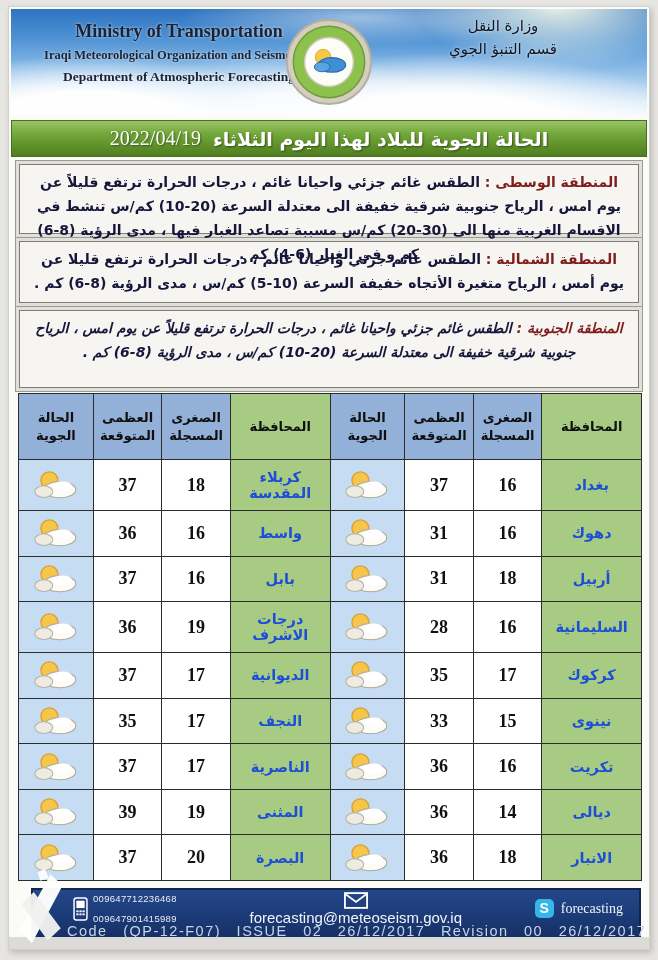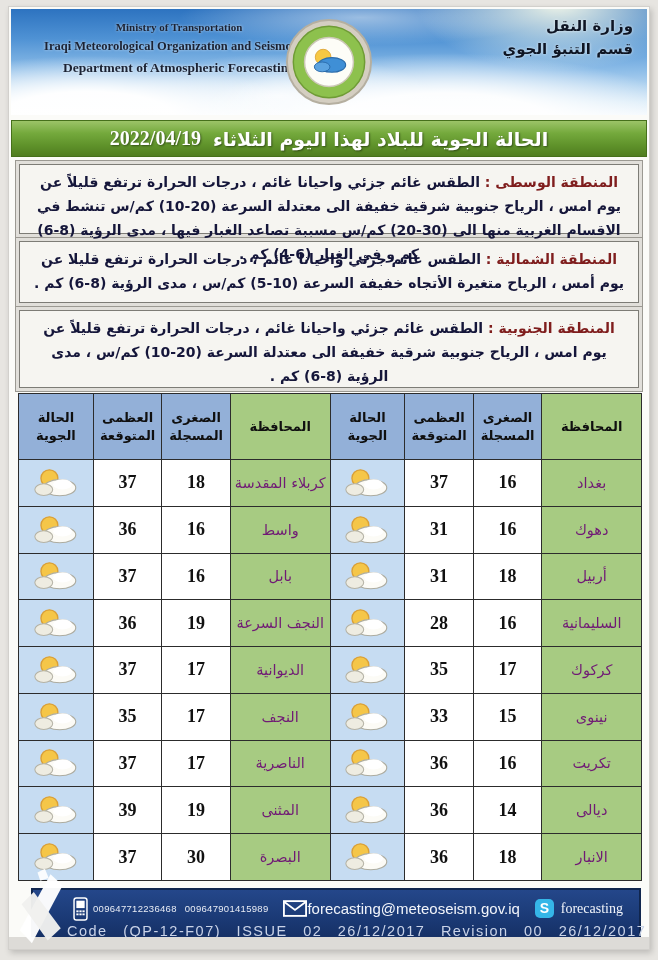--- a/index.html
+++ b/index.html
@@ -27,104 +27,104 @@
       radial-gradient(ellipse 220px 60px at 42% 82%, rgba(255,255,255,.85), rgba(255,255,255,0) 70%),
       radial-gradient(ellipse 260px 40px at 55% 8%, rgba(255,255,255,.5), rgba(255,255,255,0) 70%),
       linear-gradient(180deg, #2d73c0 0%, #4f92d4 28%, #8dbde8 58%, #d9ebf8 88%, #f2f8fd 100%);
     overflow: hidden;
   }
   .hdr-en {
     position: absolute; left: 18px; top: 12px; width: 300px; text-align: center;
     font-family: "Liberation Serif", serif; color: #1b2233; font-weight: bold;
     text-shadow: 0 0 3px rgba(255,255,255,.65);
   }
-  .hdr-en .l1 { font-size: 11px; margin-bottom: 6px; }
+  .hdr-en .l1 { font-size: 18px; margin-bottom: 6px; }
   .hdr-en .l2 { font-size: 12.5px; margin-bottom: 6px; }
   .hdr-en .l3 { font-size: 13.5px; }
   .hdr-ar {
-    position: absolute; right: 14px; top: 8px; width: 260px; 
-    direction: rtl; color: #0e1524; font-weight: bold;
+    position: absolute; right: 14px; top: 8px; width: 260px; text-align: center;
+    direction: rtl; color: #0e1524; font-weight: normal;
     text-shadow: 0 0 3px rgba(255,255,255,.7);
   }
   .hdr-ar .l1 { font-size: 15px; margin-bottom: 5px; }
   .hdr-ar .l2 { font-size: 13.5px; margin-bottom: 5px; }
   .hdr-ar .l3 { font-size: 15px; }
   .logo { position: absolute; left: 50%; top: 52%; transform: translate(-50%,-50%); }
 
   
   .titlebar {
     margin: 5px 2px 0 2px; height: 37px;
     background: linear-gradient(180deg, #9cc468 0%, #74a93c 35%, #5f922a 70%, #507d20 100%);
     border: 1px solid #46701b;
     display: flex; align-items: center; justify-content: center;
     direction: rtl;
   }
   .titlebar .t {
     color: #fff; font-weight: bold; font-size: 19px;
     text-shadow: 1px 1px 2px rgba(0,0,0,.45);
   }
   .titlebar .d {
-    color: #fff; font-weight: bold; font-size: 20px; margin-right: 12px;
+    color: #fff; font-weight: normal; font-size: 20px; margin-right: 12px;
     font-family: "Liberation Serif", serif;
     text-shadow: 1px 1px 2px rgba(0,0,0,.45);
   }
 
   
   .rbox {
     margin: 7px 10px 0 10px;
     background: #f6f5f1;
     border: 1px solid #7d7c76;
     box-shadow: 0 0 0 3px #e1dfda, 0 0 0 4px #9b9992;
     padding: 5px 10px 6px 10px;
     direction: rtl; text-align: center;
     font-size: 14px; font-weight: bold; color: #15163a; line-height: 1.72;
   }
   .rbox .rname { color: #7f1d1d; }
   #rbox-1 { height: 70px; }
   #rbox-2 { height: 62px; margin-top: 7px; }
-  #rbox-3 { height: 78px; margin-top: 7px; }
+  #rbox-3 { height: 78px; margin-top: 7px; font-style: italic; }
 
   
   .wtable-wrap { margin: 5px 9px 0 9px; }
   table.wtable {
     width: 624px; height: 488px; margin: 0 auto;
     border-collapse: collapse; table-layout: fixed; direction: rtl;
   }
   .wtable th, .wtable td {
     border: 1px solid #2c2c2c; text-align: center; vertical-align: middle;
     overflow: hidden;
   }
   .wtable thead tr { height: 66px; }
   .wtable th { font-size: 13px; font-weight: bold; color: #101010; line-height: 1.35; padding: 2px; }
   .th-blue { background: #93b0d8; }
   .th-green, .td-prov { background: #a7cb82; }
-  .td-prov { font-weight: normal; font-size: 14.5px; color: #701a75; padding: 2px; }
+  .td-prov { font-weight: bold; font-size: 14.5px; color: #1d4ed8; padding: 2px; }
   .td-num {
     background: #ffffff; font-weight: bold; font-size: 18px; color: #111;
     font-family: "Liberation Serif", serif;
   }
   .td-icon { background: #c6dcf2; }
   .wicon { display: block; margin: 0 auto; }
 
   
   .footer {
     position: relative;
     margin: 7px 8px 0 22px; height: 54px;
     background: linear-gradient(180deg, #24478a 0%, #1b3a76 55%, #152f63 100%);
     border: 2px solid #10264e;
     color: #fff;
   }
   .f-top {
     direction: ltr; display: flex; align-items: center; justify-content: space-between;
     padding: 5px 16px 0 40px; height: 32px;
   }
   .f-phones { display: flex; align-items: center; gap: 5px; }
-  .f-phone-nums { display: flex; flex-direction: row; line-height: 1.25; gap: 8px; }
+  .f-phone-nums { display: flex; flex-direction: column; line-height: 1.25; gap: 8px; }
   .f-phone-nums span { font-size: 9.5px; color: #e8ecf5; letter-spacing: .3px; font-family: "Liberation Sans", sans-serif; }
-  .f-email { display: flex; align-items: center; gap: 0; }
+  .f-email { display: flex; align-items: center; gap: 0; flex-direction: column; }
   .f-email span { font-size: 15px; color: #f2f5fb; font-family: "Liberation Sans", sans-serif; }
   .f-skype { display: flex; align-items: center; gap: 7px; }
   .f-skype .s-badge {
     width: 19px; height: 19px; border-radius: 5px; background: #35b6e8;
     color: #fff; font-weight: bold; font-size: 14px; text-align: center; line-height: 19px;
     font-family: "Liberation Sans", sans-serif;
   }
   .f-skype span.sk { font-size: 14px; color: #f2f5fb; font-family: Liberation Serif, serif; }
   .f-code {
     direction: ltr; position: absolute; left: 34px; right: 8px; bottom: 1px;
@@ -281,21 +281,21 @@
             <td class="td-num">16</td>
             <td class="td-num">28</td>
             <td class="td-icon">
   <svg class="wicon" width="50" height="32" viewBox="0 0 52 34">
     <circle cx="19" cy="12" r="9" fill="#f5c648" stroke="#d99f38" stroke-width="1.4"></circle>
     <ellipse cx="30" cy="22" rx="17" ry="8.6" fill="#fcfbf6" stroke="#adaca0" stroke-width="1.2"></ellipse>
     <ellipse cx="13" cy="24" rx="9.5" ry="6.2" fill="#eeece1" stroke="#b4b2a5" stroke-width="1.1"></ellipse>
     <ellipse cx="33" cy="18.5" rx="10" ry="5.4" fill="#ffffff" stroke="none"></ellipse>
   </svg>
 </td>
-            <td class="td-prov">النجف السرعة</td>
+            <td class="td-prov">درجات الاشرف</td>
             <td class="td-num">19</td>
             <td class="td-num">36</td>
             <td class="td-icon">
   <svg class="wicon" width="50" height="32" viewBox="0 0 52 34">
     <circle cx="19" cy="12" r="9" fill="#f5c648" stroke="#d99f38" stroke-width="1.4"></circle>
     <ellipse cx="30" cy="22" rx="17" ry="8.6" fill="#fcfbf6" stroke="#adaca0" stroke-width="1.2"></ellipse>
     <ellipse cx="13" cy="24" rx="9.5" ry="6.2" fill="#eeece1" stroke="#b4b2a5" stroke-width="1.1"></ellipse>
     <ellipse cx="33" cy="18.5" rx="10" ry="5.4" fill="#ffffff" stroke="none"></ellipse>
   </svg>
 </td>
@@ -402,21 +402,21 @@
             <td class="td-num">36</td>
             <td class="td-icon">
   <svg class="wicon" width="50" height="32" viewBox="0 0 52 34">
     <circle cx="19" cy="12" r="9" fill="#f5c648" stroke="#d99f38" stroke-width="1.4"></circle>
     <ellipse cx="30" cy="22" rx="17" ry="8.6" fill="#fcfbf6" stroke="#adaca0" stroke-width="1.2"></ellipse>
     <ellipse cx="13" cy="24" rx="9.5" ry="6.2" fill="#eeece1" stroke="#b4b2a5" stroke-width="1.1"></ellipse>
     <ellipse cx="33" cy="18.5" rx="10" ry="5.4" fill="#ffffff" stroke="none"></ellipse>
   </svg>
 </td>
             <td class="td-prov">البصرة</td>
-            <td class="td-num">30</td>
+            <td class="td-num">20</td>
             <td class="td-num">37</td>
             <td class="td-icon">
   <svg class="wicon" width="50" height="32" viewBox="0 0 52 34">
     <circle cx="19" cy="12" r="9" fill="#f5c648" stroke="#d99f38" stroke-width="1.4"></circle>
     <ellipse cx="30" cy="22" rx="17" ry="8.6" fill="#fcfbf6" stroke="#adaca0" stroke-width="1.2"></ellipse>
     <ellipse cx="13" cy="24" rx="9.5" ry="6.2" fill="#eeece1" stroke="#b4b2a5" stroke-width="1.1"></ellipse>
     <ellipse cx="33" cy="18.5" rx="10" ry="5.4" fill="#ffffff" stroke="none"></ellipse>
   </svg>
 </td>
           </tr>

